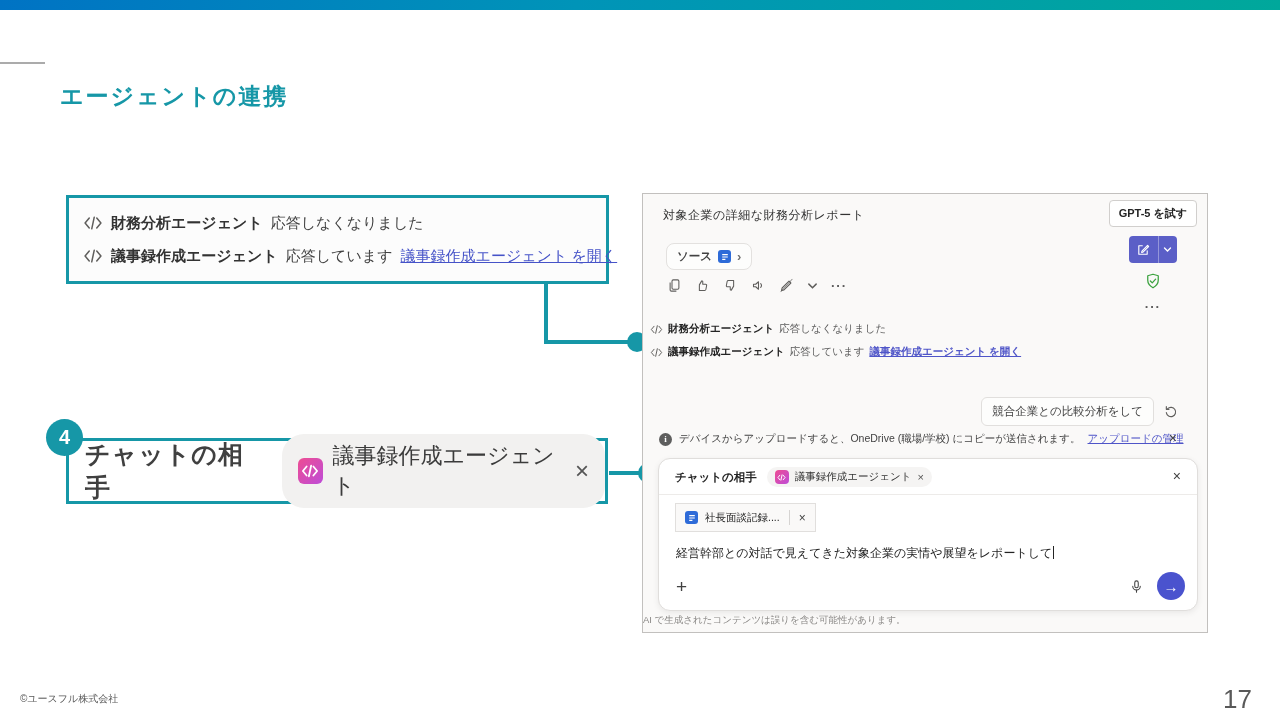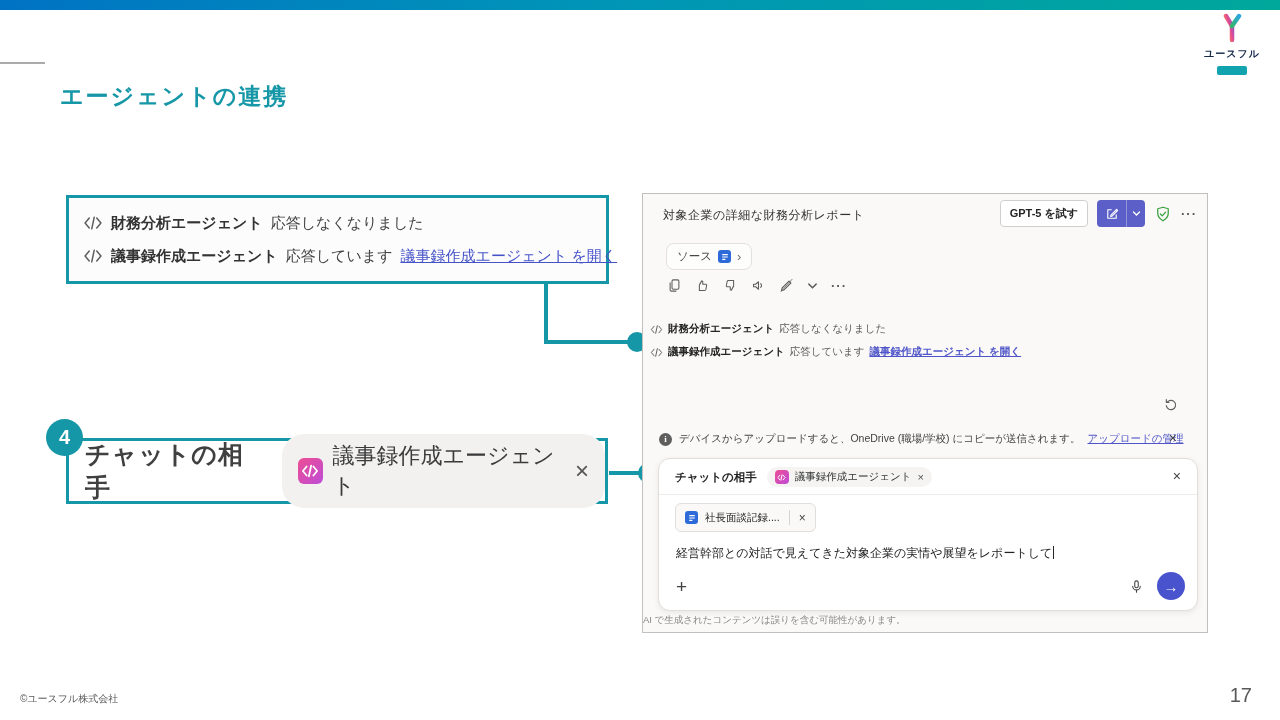--- a/index.html
+++ b/index.html
@@ -36,29 +36,29 @@
   .box2-pill{margin-left:20px;display:inline-flex;align-items:center;gap:10px;background:#F2F1F0;border-radius:22px;
              padding:7px 16px;}
   .pink-ico{width:26px;height:26px;border-radius:6px;background:linear-gradient(135deg,#EE4D92 0%,#BE4CD8 100%);
             display:flex;align-items:center;justify-content:center;color:#fff;}
   .box2-pill .pill-text{font-size:22px;color:#3B3B3B;}
   .box2-pill .pill-x{font-size:24px;color:#555;line-height:1;}
   
   .panel{position:absolute;left:642px;top:193px;width:566px;height:440px;background:#FAF9F8;
          border:1px solid #C2C0BE;box-sizing:border-box;}
   .app-title{position:absolute;left:20px;top:13px;font-size:12px;color:#333;letter-spacing:.5px;white-space:nowrap;text-align:center;}
-  .hdr-right{position:absolute;right:10px;top:6px;display:flex;align-items:center;gap:9px;}
+  .hdr-right{position:absolute;right:10px;top:6px;display:flex;align-items:center;gap:9px;flex-direction:column;}
   .gpt5-btn{background:#fff;border:1px solid #D1CFCD;border-radius:4px;padding:5px 9px;font-size:11px;font-weight:700;color:#242424;white-space:nowrap;}
   .split-btn{display:flex;height:27px;border-radius:4px;overflow:hidden;}
   .split-main{width:29px;background:#5B5FC7;display:flex;align-items:center;justify-content:center;color:#fff;}
   .split-arrow{width:18px;background:#5B5FC7;border-left:1px solid rgba(255,255,255,.35);display:flex;align-items:center;justify-content:center;color:#fff;}
   .shield{display:flex;color:#3BA23F;}
   .more-dots{font-size:13px;color:#5A5A5A;font-weight:700;letter-spacing:1px;}
   .source-pill{position:absolute;left:23px;top:49px;display:inline-flex;align-items:center;gap:6px;background:#FDFDFC;
-               border:1px solid #E3E1DF;border-radius:8px;padding:5px 10px;font-size:11.5px;color:#424242;}
+               border:1px solid #E3E1DF;border-radius:8px;padding:5px 10px;font-size:11.5px;color:#424242;font-weight:bold;}
   .doc-ico{width:13px;height:13px;border-radius:3px;background:#2E6BD8;display:inline-flex;align-items:center;justify-content:center;}
   .chev{color:#707070;font-size:13px;line-height:1;}
   .actions{position:absolute;left:24px;top:84px;display:flex;align-items:center;gap:13px;color:#5F5E5C;}
   .actions .aic{display:flex;}
   .app-agent-rows{position:absolute;left:7px;top:128px;display:flex;flex-direction:column;gap:9px;}
   .app-agent-row{display:flex;align-items:center;gap:5px;font-size:10.5px;color:#5A5A5A;white-space:nowrap;}
   .app-agent-row .agent-name{font-weight:700;color:#242424;}
   .app-agent-row .agent-link{color:#4F55C8;font-weight:700;}
   .chips{position:absolute;right:28px;top:203px;display:flex;align-items:center;gap:9px;}
   .chip{background:#FDFDFC;border:1px solid #E1DFDD;border-radius:6px;padding:6px 10px;font-size:11.5px;color:#424242;white-space:nowrap;}
@@ -74,62 +74,41 @@
         border-radius:12px;box-shadow:0 2px 6px rgba(0,0,0,.07);box-sizing:border-box;}
   .card-row1{position:absolute;left:16px;top:8px;right:40px;display:flex;align-items:center;}
   .card-label{font-size:11.5px;font-weight:700;color:#242424;white-space:nowrap;}
   .card-pill{margin-left:10px;display:inline-flex;align-items:center;gap:6px;background:#F5F4F3;border-radius:12px;padding:3px 8px;}
   .card-pill .pink-ico{width:14px;height:14px;border-radius:4px;}
   .card-pill .pill-text{font-size:10.5px;color:#333;white-space:nowrap;}
   .card-pill .pill-x{font-size:11px;color:#555;line-height:1;}
   .card-x{right:16px;top:10px;}
   .card-div{position:absolute;left:0;right:0;top:35px;border-top:1px solid #EDEBE9;}
   .attach{position:absolute;left:16px;top:44px;display:inline-flex;align-items:center;background:#FAF9F8;
-          border:1px solid #E1DFDD;border-radius:6px;padding:6px 9px;font-size:10.5px;color:#242424;}
+          border:1px solid #E1DFDD;border-radius:0;padding:6px 9px;font-size:10.5px;color:#242424;}
   .attach .vdiv{width:1px;height:15px;background:#D6D4D2;margin:0 9px;}
   .attach .pill-x{color:#424242;font-size:12px;line-height:1;}
   .composer-text{position:absolute;left:17px;top:86px;font-size:12px;color:#242424;white-space:nowrap;}
   .caret{display:inline-block;width:1px;height:13px;background:#242424;margin-left:1px;vertical-align:-2px;}
   .card-bottom{position:absolute;left:17px;right:12px;bottom:10px;display:flex;align-items:center;justify-content:space-between;}
   .plus{font-size:19px;color:#424242;line-height:1;}
   .cb-right{display:flex;align-items:center;gap:13px;}
   .mic{display:flex;color:#424242;}
   .send{width:28px;height:28px;border-radius:50%;background:#4A53CE;color:#fff;display:flex;align-items:center;justify-content:center;font-size:15px;}
   .disclaimer{position:absolute;left:0;right:0;bottom:5px;text-align:left;font-size:9.5px;color:#8A8886;}
   
   .copyright{position:absolute;left:20px;top:692px;font-size:10px;color:#595959;}
-  .page-num{position:absolute;right:28px;top:684px;font-size:20px;color:#595959;}
+  .page-num{position:absolute;right:28px;top:684px;font-size:26px;color:#595959;}
 </style>
 </head>
 <body>
 
 <div class="slide">
   <div class="topbar"></div>
 
-  <div class="logo">
-    <span>
-      <svg width="32" height="30" viewBox="0 0 30 30">
-        <defs>
-          <linearGradient id="lg1" x1="0" y1="1" x2="1" y2="0">
-            <stop offset="0" stop-color="#F4A137"></stop>
-              <stop offset=".55" stop-color="#E84E8A"></stop>
-              <stop offset="1" stop-color="#8E4FD0"></stop>
-          </linearGradient>
-          <linearGradient id="lg2" x1="1" y1="0" x2="0" y2="1">
-            <stop offset="0" stop-color="#2BA7DF"></stop>
-              <stop offset="1" stop-color="#35B56A"></stop>
-          </linearGradient>
-        </defs>
-        <path d="M9 3 L15 13 L15 27" stroke="url(#lg1)" stroke-width="4.5" fill="none" stroke-linecap="round" stroke-linejoin="round"></path>
-        <path d="M22 3 L15 13" stroke="url(#lg2)" stroke-width="4.5" fill="none" stroke-linecap="round"></path>
-      </svg>
-    </span>
-    <div class="logo-text">ユースフル</div>
-    <span class="logo-badge"></span>
-  </div>
 
   <div class="title-rule"></div>
   <div class="page-title">エージェントの連携</div>
 
   <div class="box1">
     <div class="agent-row">
       <span class="agent-glyph">
         <svg width="20" height="20" viewBox="0 0 24 24" fill="none" stroke="currentColor" stroke-width="1.8" stroke-linecap="round" stroke-linejoin="round">
           <path d="M7.5 6 L2.5 12 L7.5 18"></path>
             <path d="M16.5 6 L21.5 12 L16.5 18"></path>
@@ -269,20 +248,21 @@
               <path d="M13.5 5 L10.5 19"></path>
             </svg>
         </span>
         <span class="agent-name">議事録作成エージェント</span>
         <span>応答しています</span>
         <span class="agent-link" style="text-decoration:underline;">議事録作成エージェント を開く</span>
       </div>
     </div>
 
     <div class="chips">
+      <span class="chip">競合企業との比較分析をして</span>
       <span class="refresh">
         <svg width="16" height="16" viewBox="0 0 24 24" fill="none" stroke="currentColor" stroke-width="1.7" stroke-linecap="round" stroke-linejoin="round">
             <path d="M5 13 a7 7 0 1 0 2 -6"></path>
             <path d="M5 4 V8 H9"></path>
           </svg>
       </span>
     </div>
 
     <div class="notice">
       <span class="info-ico">i</span>

